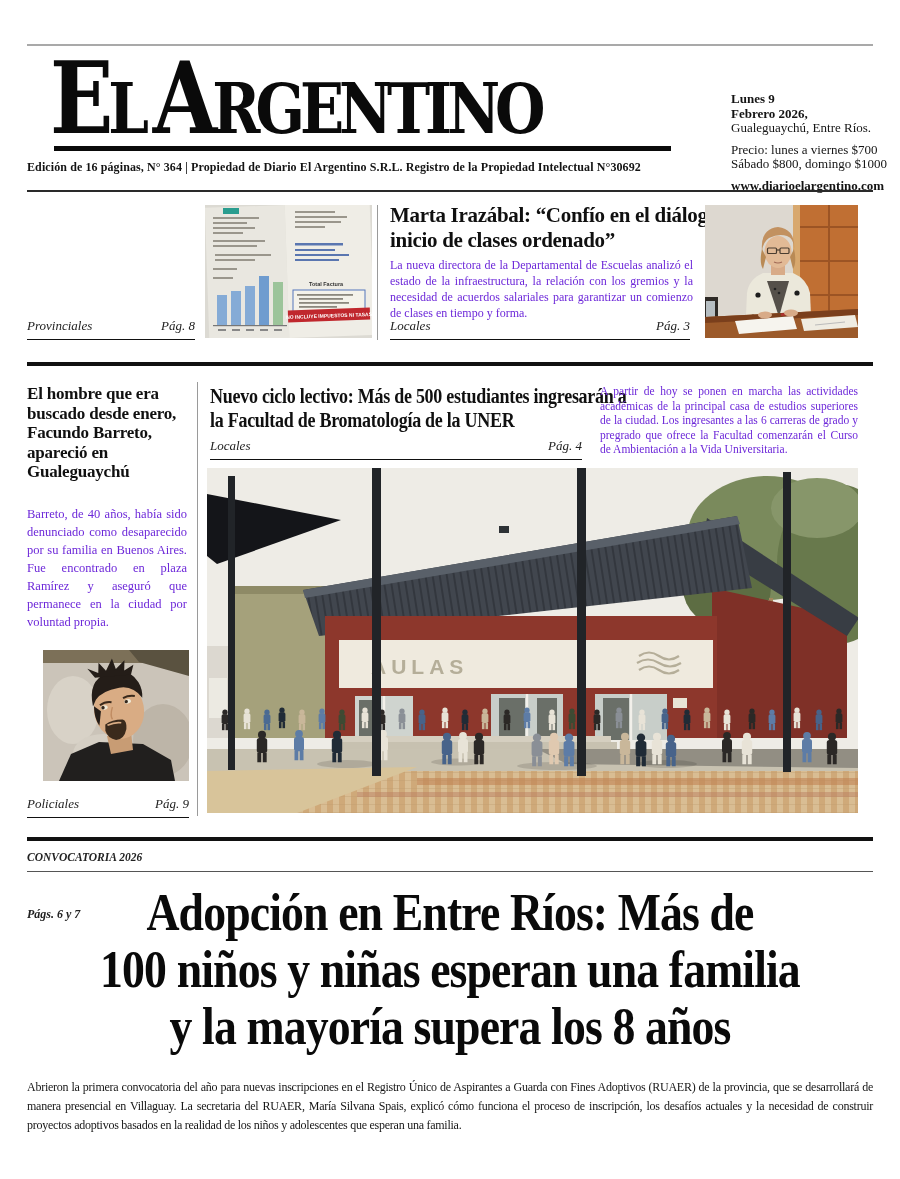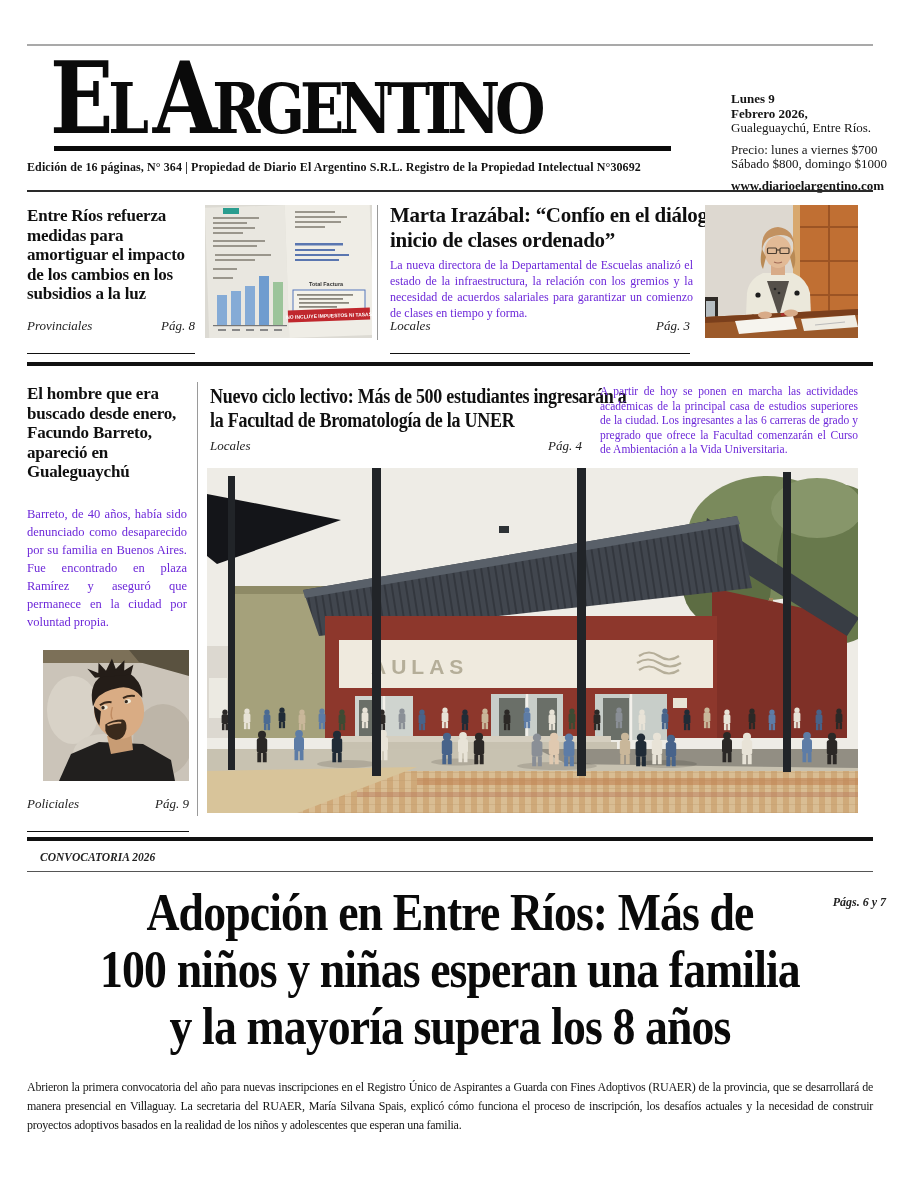--- a/index.html
+++ b/index.html
@@ -17,25 +17,25 @@
   .logo-underline{position:absolute;left:54px;top:146px;width:617px;height:5px;background:#0a0a0a;}
   .mast-info{position:absolute;left:704px;top:92px;width:172px;font-size:13px;line-height:14.5px;margin-left:27px;}
   .mast-info .gap{height:7px;}
   .edition-line{position:absolute;left:27px;top:160px;width:680px;font-size:12px;font-weight:700;letter-spacing:.1px;}
   
   .headline-s{font-weight:700;font-size:17px;line-height:19.5px;letter-spacing:-.2px;color:#101010;}
   .headline-m{font-weight:700;font-size:21px;line-height:25px;letter-spacing:-.3px;color:#101010;}
   .cond{transform:scaleX(.9);transform-origin:left top;white-space:nowrap;}
   .body-txt{font-size:12.5px;line-height:16.5px;text-align:justify;color:#6d28d9;}
   .section-row{position:absolute;display:flex;justify-content:space-between;align-items:center;
-               font-style:italic;font-size:13px;border-bottom:1.5px solid #111;padding-bottom:19px;color:#222;}
+               font-style:italic;font-size:13px;border-bottom:1.5px solid #111;padding-bottom:5px;color:#222;}
   .vdiv{position:absolute;width:1px;background:#9a9a9a;}
   
-  .kicker-row{position:absolute;left:40px;top:851px;width:846px;display:flex;justify-content:space-between;
-              font-style:italic;font-size:11.5px;font-weight:700;color:#222;}
+  .kicker-row{position:absolute;left:27px;top:851px;width:846px;display:flex;justify-content:space-between;
+              font-style:italic;font-size:11.5px;font-weight:700;color:#222;flex-direction:column;}
   .kicker-row .pg{font-weight:700;font-size:12px;margin-top:44px;}
   .big-head{position:absolute;left:27px;top:884px;width:846px;text-align:center;font-weight:700;
             font-size:52px;line-height:57px;letter-spacing:-1px;color:#0a0a0a;
             transform:scaleX(.88);transform-origin:center top;}
   .big-head span{display:block;white-space:nowrap;}
   .lead-txt{position:absolute;left:27px;top:1078px;width:846px;font-size:12px;line-height:19px;
             letter-spacing:-.25px;text-align:justify;color:#161616;}
   svg{display:block;}
 </style>
 </head>
@@ -55,21 +55,20 @@
     <div class="gap"></div>
     <div>Precio: lunes a viernes $700</div>
     <div>Sábado $800, domingo $1000</div>
     <div class="gap"></div>
     <div class="b">www.diarioelargentino.com</div>
   </div>
 
   <div class="edition-line">Edición de 16 páginas, N° 364 | Propiedad de Diario El Argentino S.R.L. Registro de la Propiedad Intelectual N°30692</div>
   <div class="hrule" style="left:27px;top:190px;width:846px;height:1.5px;background:#2a2a2a;"></div>
 
-  <div class="abs headline-s" style="left:27px;top:206px;width:170px;">Entre Ríos refuerza medidas para amortiguar el impacto de los cambios en los subsidios a la luz</div>
   <div class="section-row" style="left:27px;top:318px;width:168px;">
     <span>Provinciales</span>
     <span>Pág. 8</span>
   </div>
 
   <div class="abs" style="left:205px;top:205px;">
     <svg width="167" height="133" viewBox="0 0 167 133">
       <rect width="167" height="133" fill="#dcdad3"></rect>
       <g transform="rotate(-2 83 66)">
         <rect x="2" y="0" width="80" height="133" fill="#e9e7e0"></rect>

